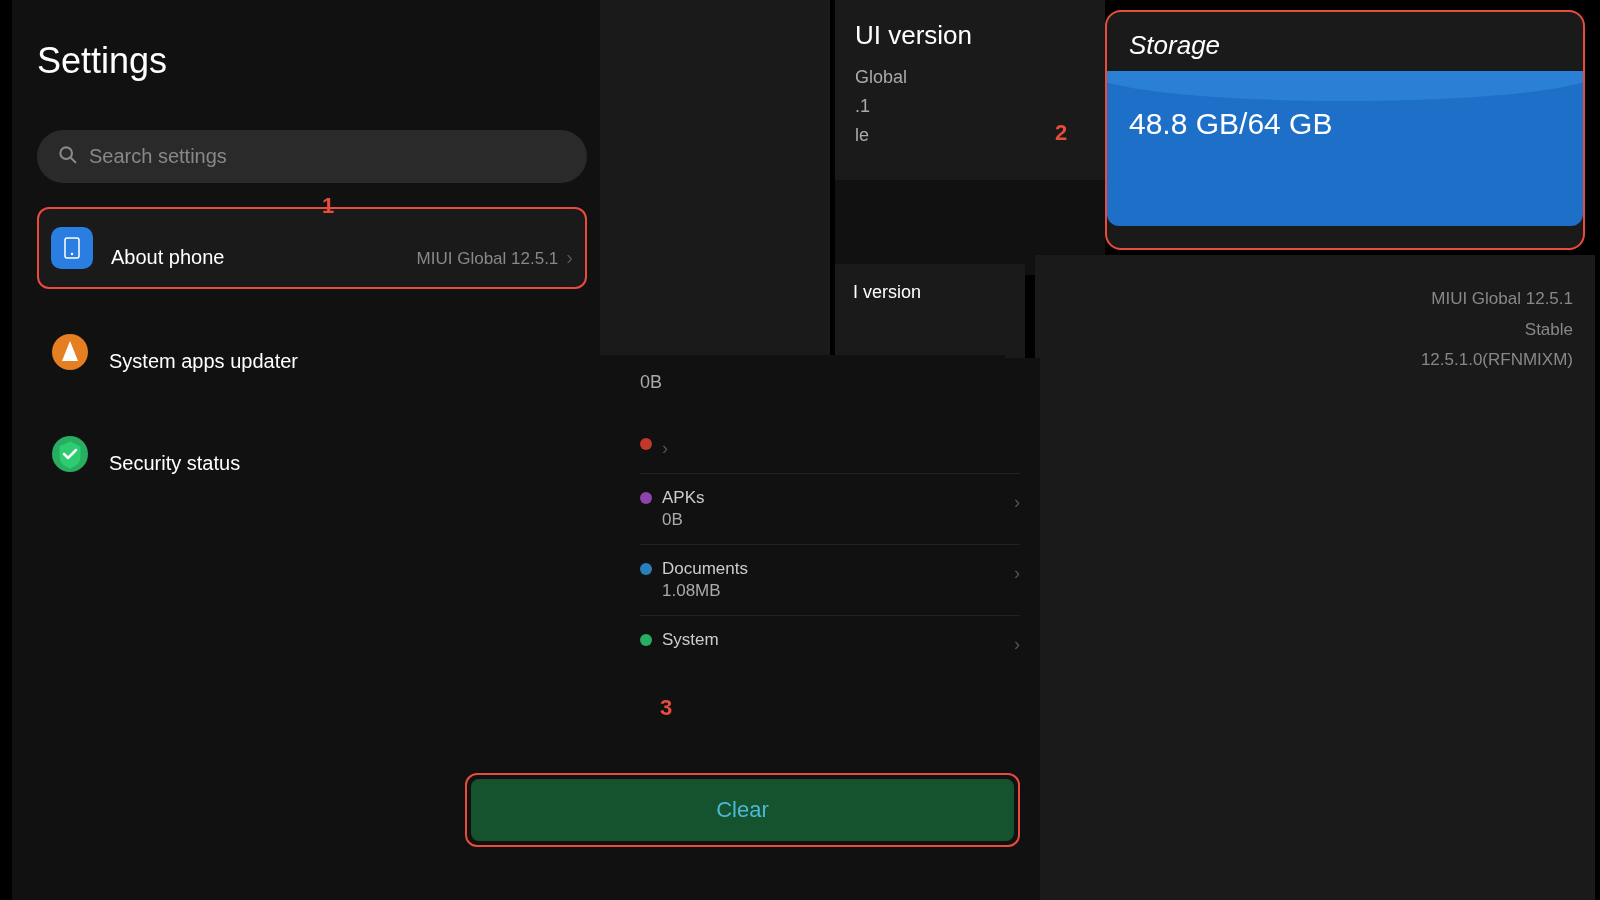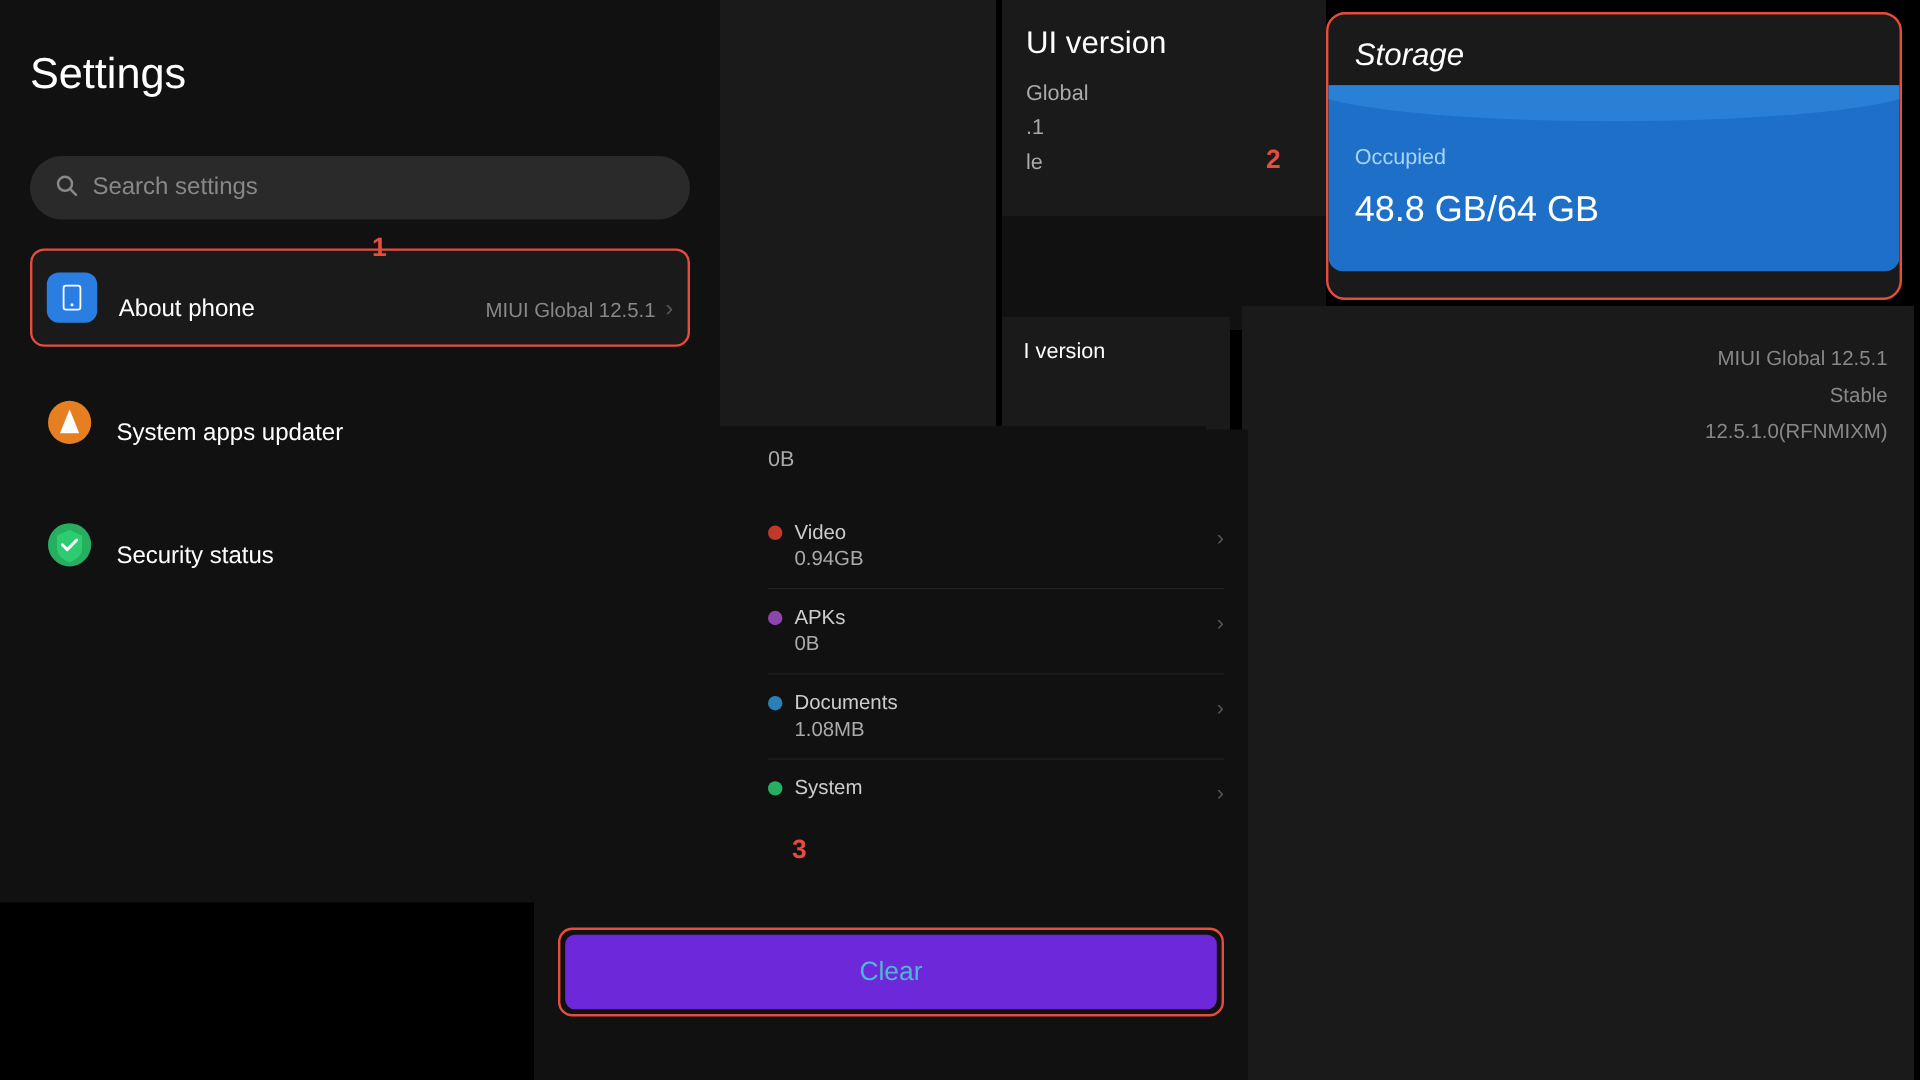--- a/index.html
+++ b/index.html
@@ -8,23 +8,23 @@
       height: 900px;
       background: #000;
       font-family: 'Segoe UI', Arial, sans-serif;
       overflow: hidden;
       position: relative;
     }
 
     
     .settings-panel {
       position: absolute;
-      left: 0; top: 0;
+      left: 12px; top: 0;
       width: 600px;
-      height: 752px;
+      height: 900px;
       background: #111;
       padding: 30px 25px;
     }
 
     .settings-title {
       color: #fff;
       font-size: 36px;
       font-weight: 400;
       margin-bottom: 25px;
       margin-top: 10px;
@@ -215,21 +215,21 @@
     }
 
     .clear-button-wrapper {
       border: 2.5px solid #e74c3c;
       border-radius: 12px;
       width: 100%;
       padding: 4px;
     }
 
     .clear-button {
-      background: #6d28d9;
+      background: #14532d;
       border: none;
       border-radius: 8px;
       color: #4db8d4;
       font-size: 22px;
       width: 100%;
       padding: 18px;
       cursor: pointer;
       text-align: center;
     }
 
@@ -486,21 +486,20 @@
   <div class="ui-version-sub">le</div>
 </div>
 
 <span class="annotation-2">2</span>
 
 <div class="storage-card">
   <div class="storage-card-header">
     <span class="storage-card-title">Storage</span>
   </div>
   <div class="storage-card-blue">
-    <div class="storage-card-occupied">Occupied</div>
     <div class="storage-card-size">48.8 GB/64 GB</div>
   </div>
 </div>
 
 <div class="dark-fill-1"></div>
 <div class="dark-fill-2"></div>
 <div class="dark-fill-3"></div>
 
 <div class="miui-version-panel">
   <div class="miui-version-line">MIUI Global 12.5.1</div>
@@ -544,24 +543,20 @@
 </div>
 
 <div class="storage-0b-area">
   <div class="storage-0b">0B</div>
 </div>
 
 <div class="storage-details" style="top: 400px;">
 
   <div class="storage-item">
     <div class="storage-dot" style="background:#c0392b;"></div>
-    <div class="storage-item-info">
-      <div class="storage-item-name">Video</div>
-      <div class="storage-item-size">0.94GB</div>
-    </div>
     <span class="storage-chevron">›</span>
   </div>
 
   <div class="storage-item">
     <div class="storage-dot" style="background:#8e44ad;"></div>
     <div class="storage-item-info">
       <div class="storage-item-name">APKs</div>
       <div class="storage-item-size">0B</div>
     </div>
     <span class="storage-chevron">›</span>

